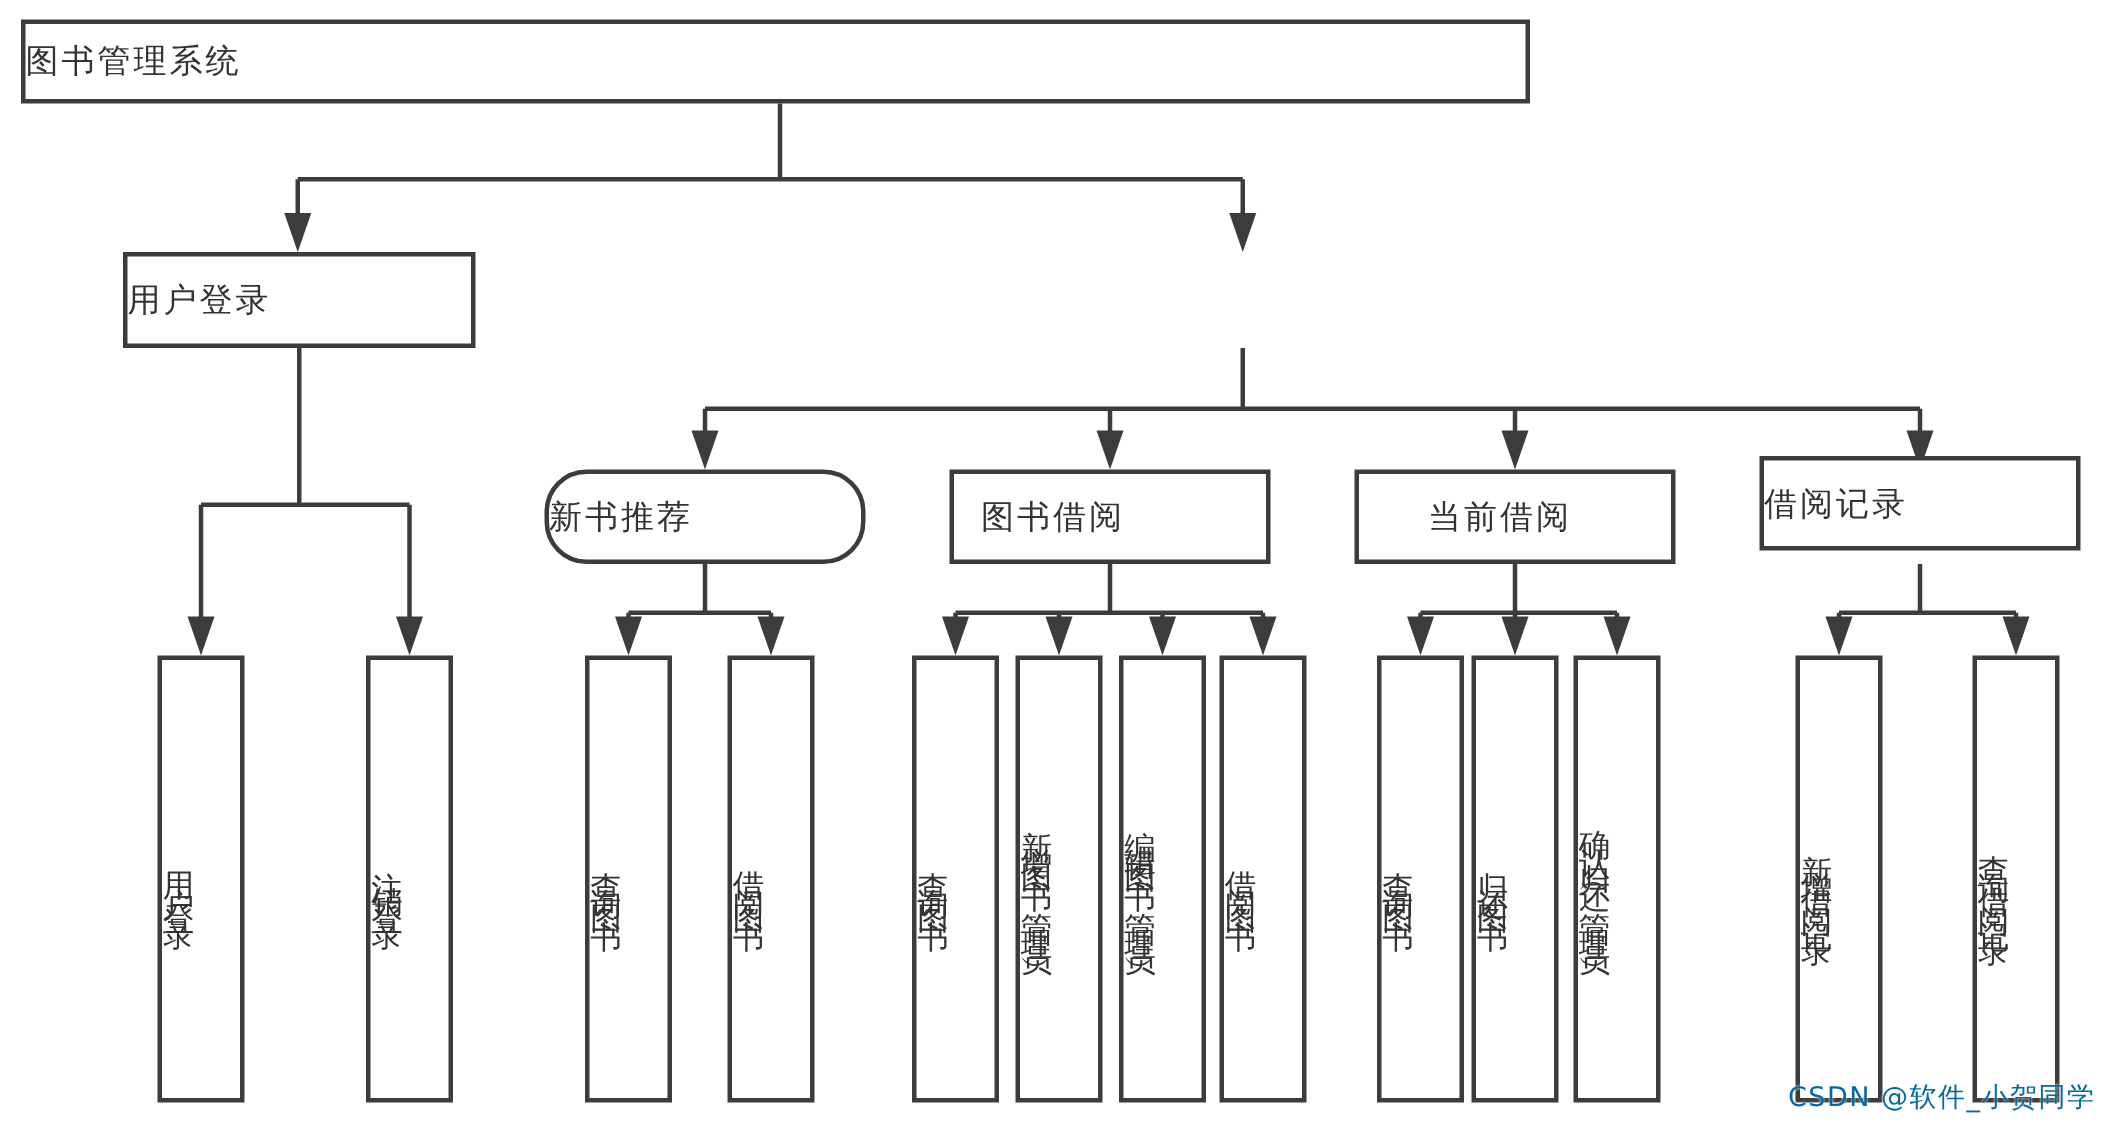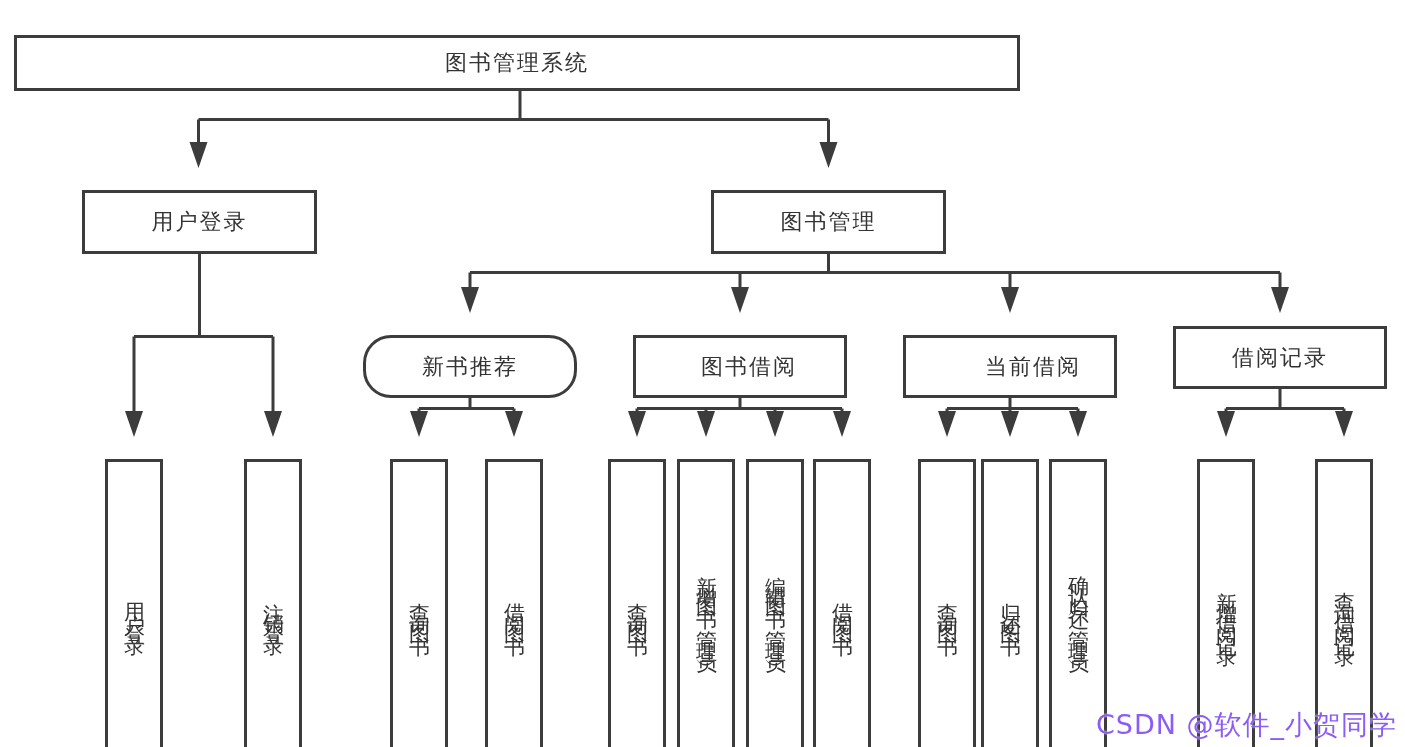--- a/index.html
+++ b/index.html
@@ -9,24 +9,23 @@
     background:#ffffff;
     font-family:"DejaVu Sans","Liberation Sans",sans-serif;
     overflow:hidden;
   }
   #connectors{position:absolute;left:0;top:0;width:1405px;height:747px;}
 
   .box{
     position:absolute;
     background:#ffffff;
     border:3px solid #3c3c3c;
-    display:flex;align-items:center;justify-content:center;
+    display:flex;align-items:center;justify-content:flex-start;
     color:#333333;
     box-sizing:border-box;
-    margin-top:22px;
   }
   .box span{color:#333333;}
 
   .h-node{font-size:22px;letter-spacing:2px;}
 
   .root{left:14px;top:13px;width:1006px;height:56px;}
 
   .lvl2{height:64px;width:235px;}
   .n-user-login{left:82px;top:168px;}
   .n-book-mgmt{left:711px;top:168px;}
@@ -56,22 +55,22 @@
   .l-borrow2{left:813px;}
   .l-query3{left:918px;}
   .l-return{left:981px;}
   .l-confirm{left:1049px;}
   .l-add-rec{left:1197px;}
   .l-query-rec{left:1315px;}
 
   .watermark{
     position:absolute;
     right:8px;bottom:4px;
-    font-size:27px;
-    color:#8b5cf6;
+    font-size:18px;
+    color:#0369a1;
     text-shadow:0 0 2px #ffffff;
     letter-spacing:1px;
   }
 </style>
 </head>
 <body>
 
 <div id="stage">
 
   <svg id="connectors" width="1405" height="747" viewBox="0 0 1405 747" fill="none" xmlns="http://www.w3.org/2000/svg">
@@ -140,23 +139,20 @@
     </g>
   </svg>
 
   <div class="box root h-node">
     <span>图书管理系统</span>
   </div>
 
   <div class="box lvl2 h-node n-user-login">
     <span>用户登录</span>
   </div>
-  <div class="box lvl2 h-node n-book-mgmt">
-    <span>图书管理</span>
-  </div>
 
   <div class="box lvl3 h-node n-new-book">
     <span>新书推荐</span>
   </div>
   <div class="box lvl3 h-node n-book-borrow">
     <span>图书借阅</span>
   </div>
   <div class="box lvl3 h-node n-cur-borrow">
     <span>当前借阅</span>
   </div>

